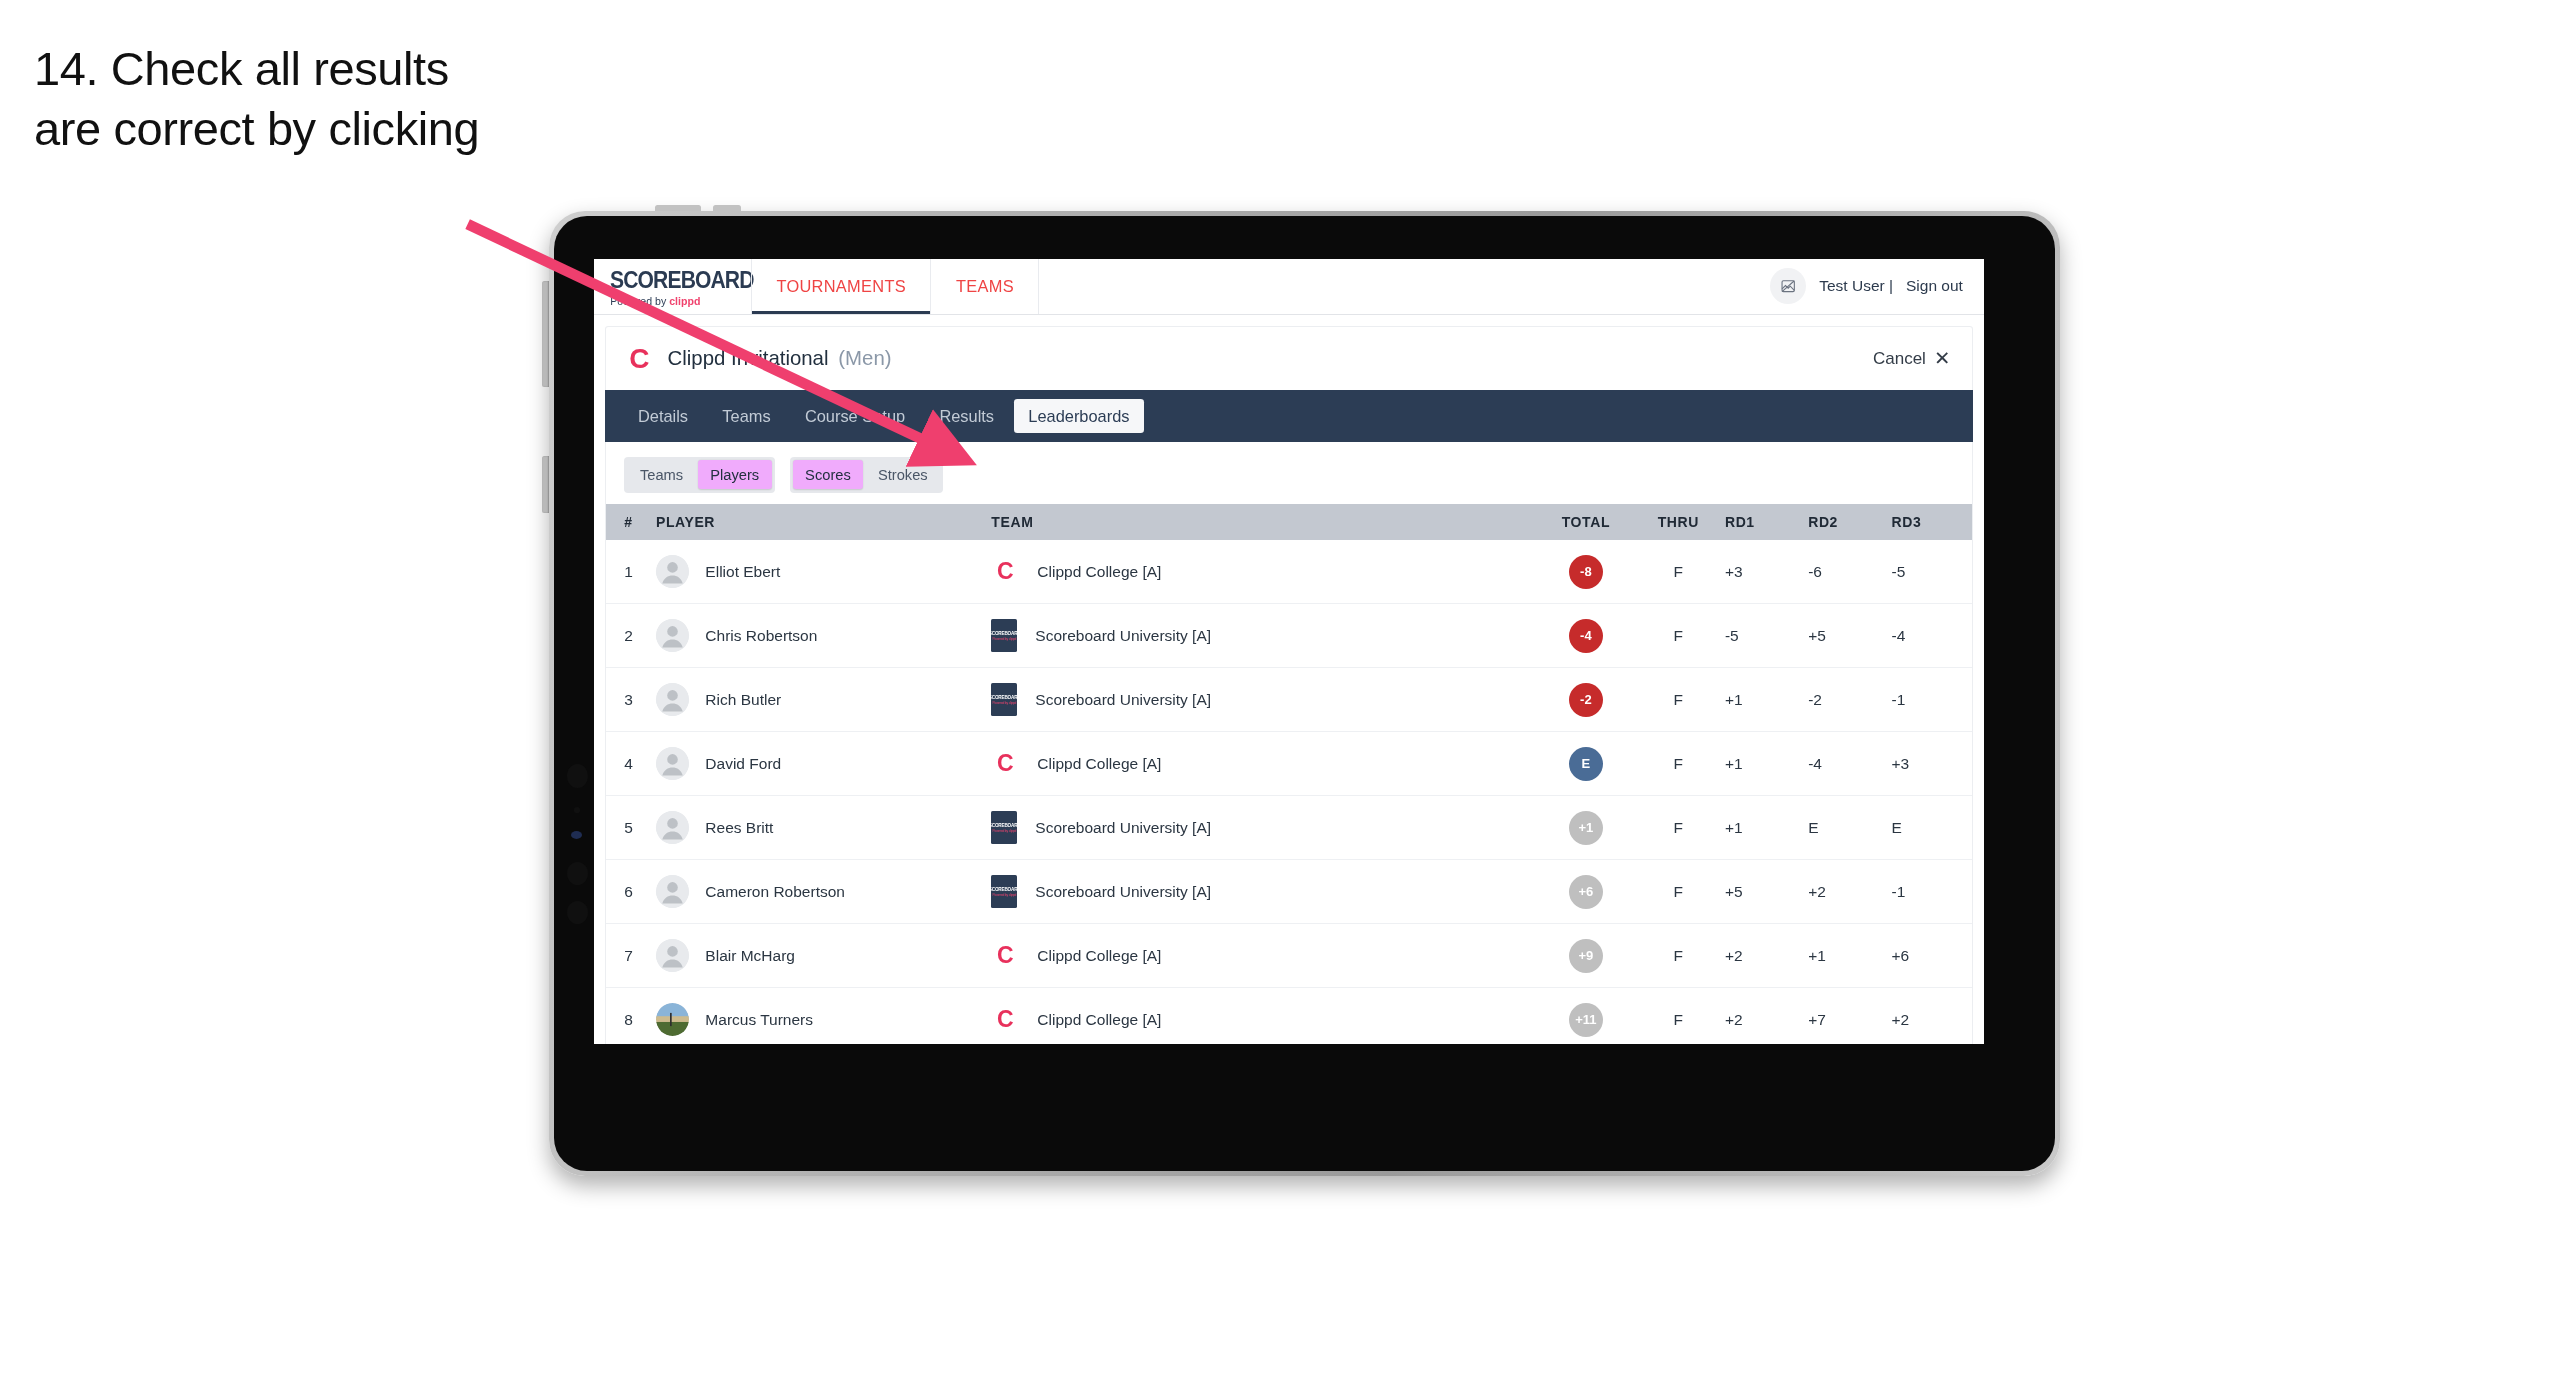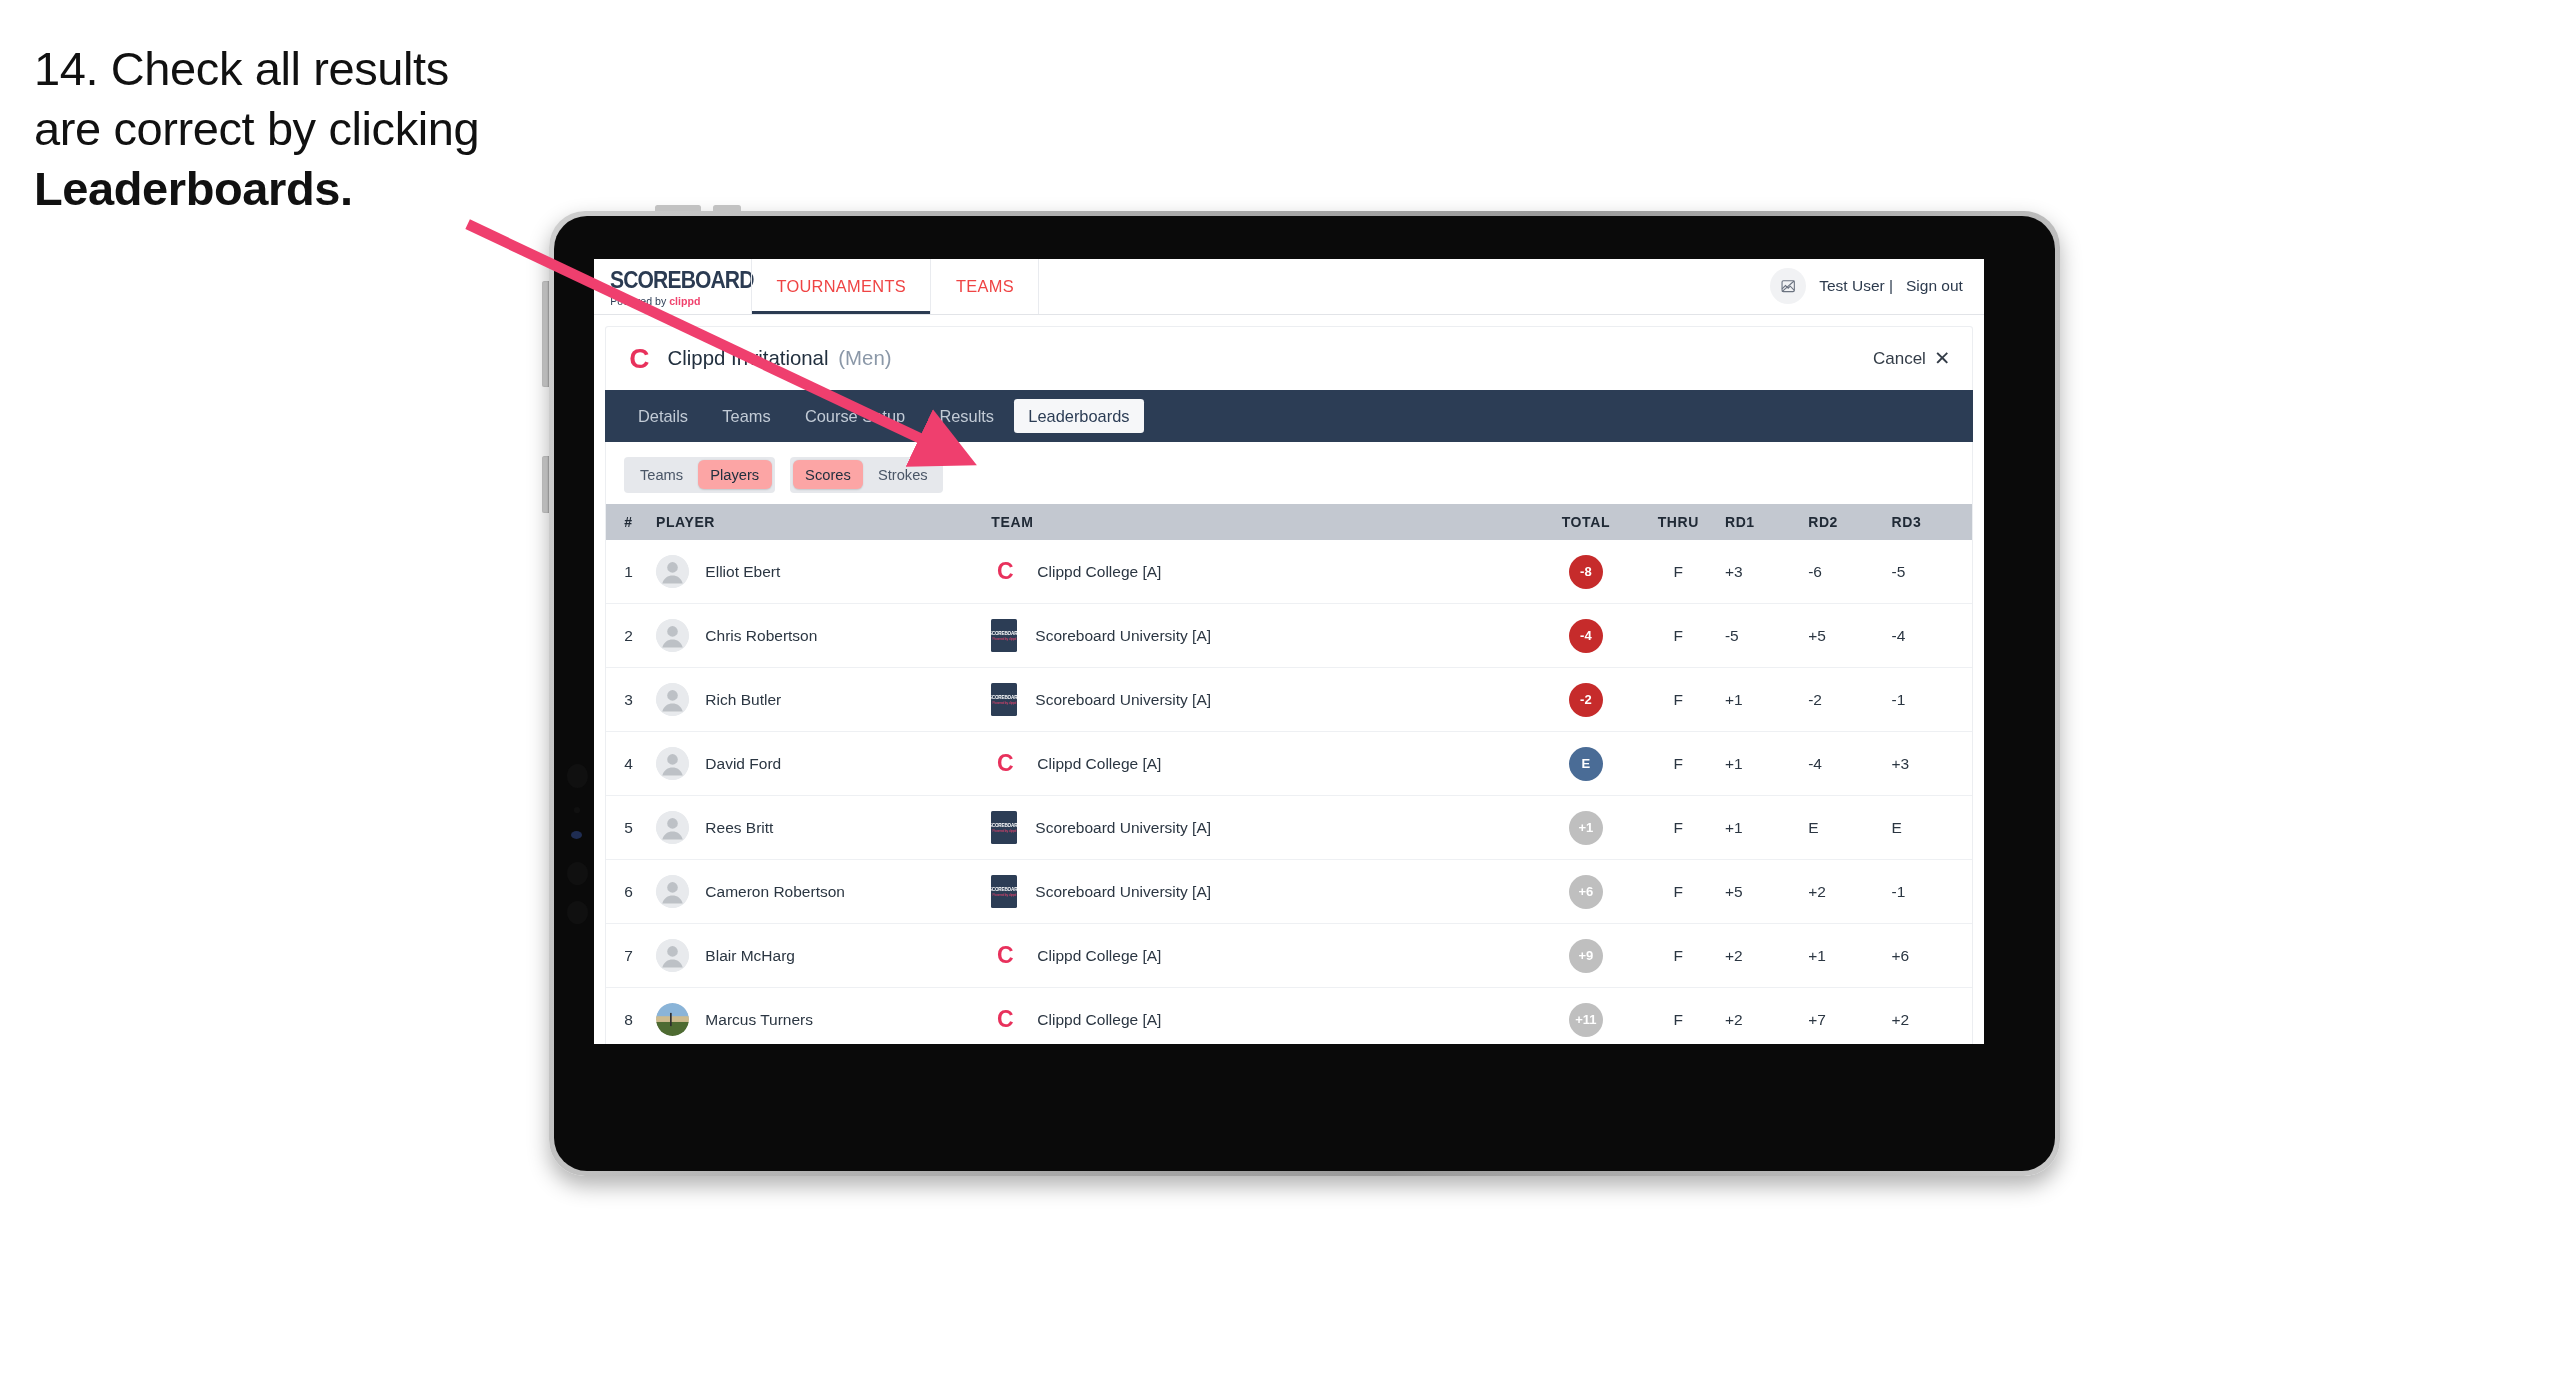--- a/index.html
+++ b/index.html
@@ -89,21 +89,21 @@
 
   
   .subnav { margin: 0 11.4px; background: #2c3d55; height: 52px; display:flex; align-items:center; padding-left: 18px; gap: 4.9px; }
   .subnav-item { font-size: 16.4px; color: #c2cbd6; padding: 7.4px 14.7px; border-radius: 3.3px; cursor:pointer; }
   .subnav-item.active { background: #f6f7f9; color: #2c3d55; }
 
   
   .filters { margin: 0 11.4px; background:#fff; padding: 14.7px 18px 11.4px 18px; display:flex; gap: 14.7px; border-left:0.8px solid #eceef1; border-right:0.8px solid #eceef1; }
   .seg { background:#e6e8ec; border-radius:4.1px; padding:3.3px; display:flex; gap:2.5px; }
   .seg-item { font-size: 14.7px; color:#4a5667; padding: 6.5px 12.3px; border-radius:3.3px; cursor:pointer; }
-  .seg-item.active { background:#fca5a5; color:#22303f; box-shadow: 0 0.8px 1.6px rgba(0,0,0,.14); border-radius: 6px; }
+  .seg-item.active { background:#f0abfc; color:#22303f; box-shadow: 0 0.8px 1.6px rgba(0,0,0,.14); }
 
   
   .tbl-wrap { margin: 0 11.4px; background:#fff; border-left:0.8px solid #eceef1; border-right:0.8px solid #eceef1; }
   table.board { width:100%; border-collapse: collapse; }
   table.board thead th {
     background: #c3c8d0; color:#202a36; font-size: 14px; font-weight: bold;
     letter-spacing: 0.6px; text-align:left; height: 36px; padding: 0 3.3px;
   }
   table.board tbody td { height: 64px; border-bottom: 0.8px solid #eef0f3; font-size: 15.5px; color:#2b3642; padding: 0 3.3px; }
   table.board tbody tr:last-child td { border-bottom: 0.8px solid #e7eaee; }
@@ -129,21 +129,20 @@
   .badge.gray { background:#bfbfbf; }
 </style>
 </head>
 <body>
 
 <div id="stage">
 
   <div class="caption">
     <div>14. Check all results</div>
     <div>are correct by clicking</div>
-    <div class="bold">Leaderboards.</div>
   </div>
 
   <svg class="arrow-svg" viewBox="0 0 3151 1695">
     <defs>
       <marker id="ah" markerWidth="6" markerHeight="6" refX="2.6" refY="3" orient="auto">
         <path d="M0,0 L6,3 L0,6 Z" fill="#ef3f6e"></path>
       </marker>
     </defs>
     <line x1="572" y1="274" x2="1155" y2="550" stroke="#ef3f6e" stroke-width="13" marker-end="url(#ah)"></line>
   </svg>

